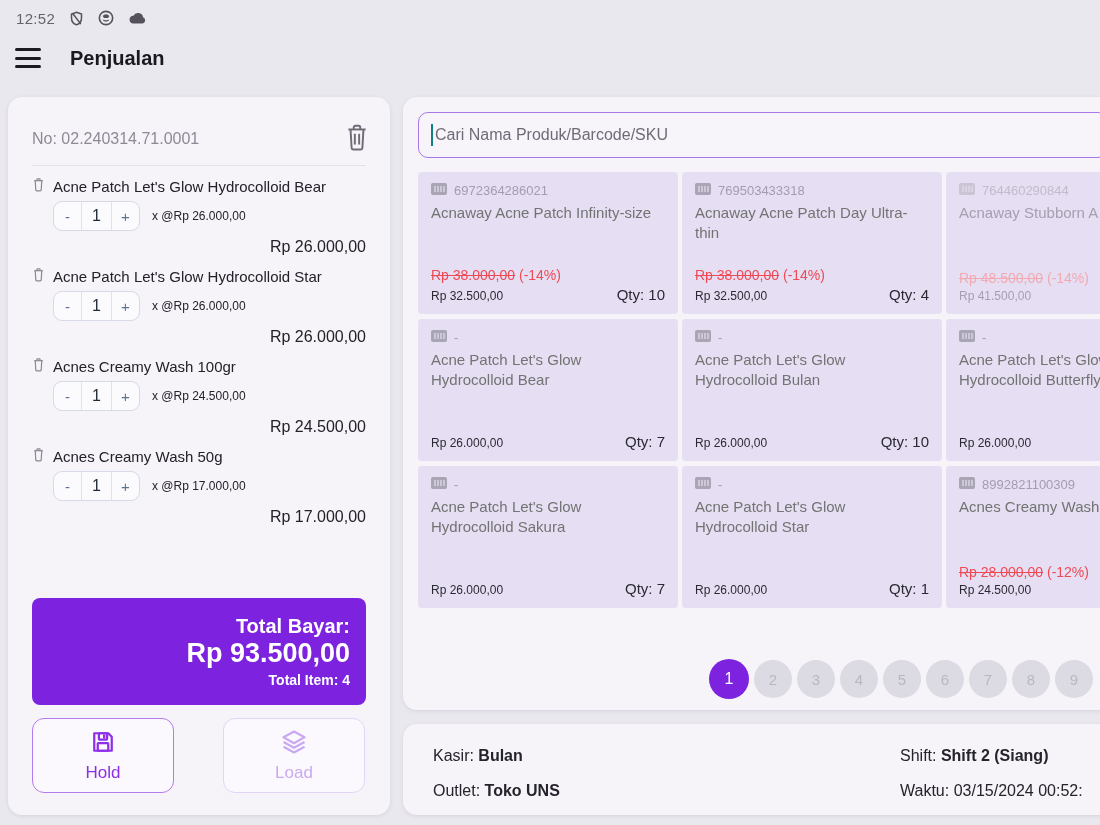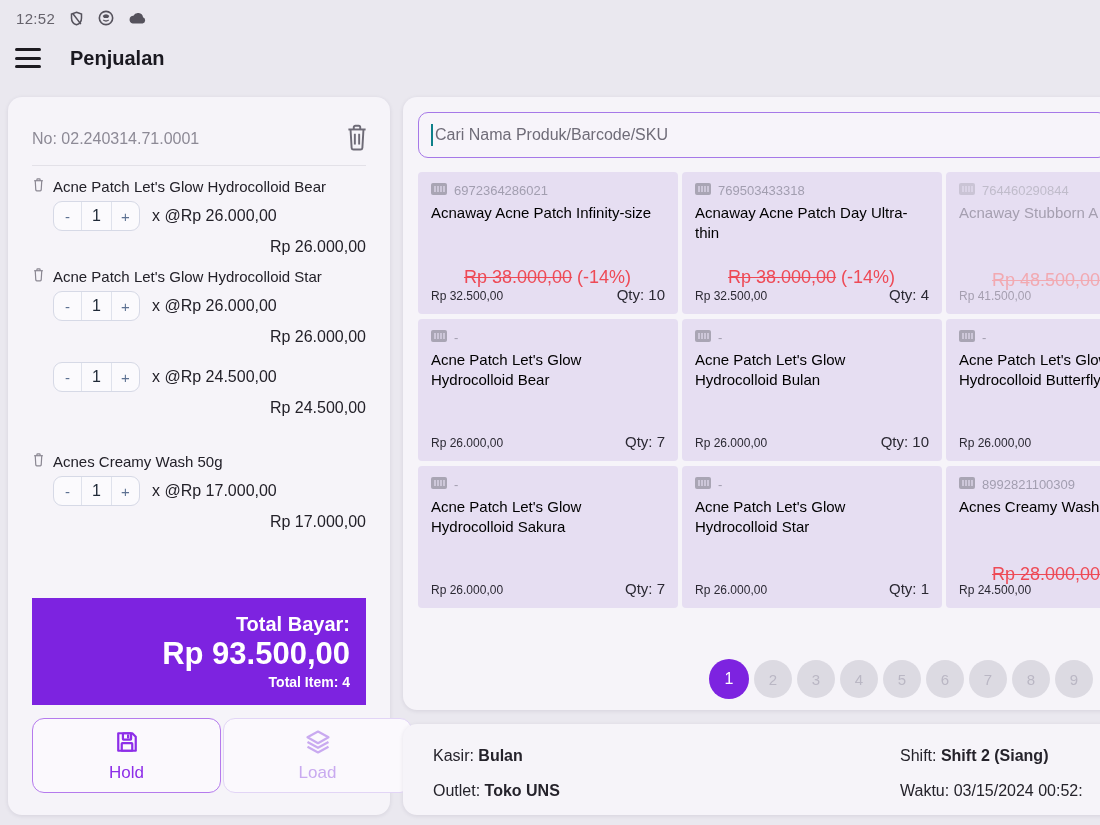--- a/index.html
+++ b/index.html
@@ -31,45 +31,45 @@
   .cart-divider { position:absolute; left:24px; right:24px; top:68px; height:1px; background:#e3e1e8; }
 
   .cart-items { position:absolute; left:24px; right:24px; top:80px; }
   .cart-item { height:90px; }
   .ci-name-row { display:flex; align-items:center; gap:8px; }
   .ci-name { font-size:15px; color:#232129; }
   .ci-mid-row { display:flex; align-items:center; margin-top:5px; margin-left:21px; }
   .stepper { display:flex; align-items:stretch; border:1px solid #d6d9e6; border-radius:9px; overflow:hidden; height:30px; background:#fbfafd; }
   .stepper button { width:27px; border:none; background:none; font-size:15px; color:#5d7192; cursor:pointer; }
   .stepper .val { width:31px; display:flex; align-items:center; justify-content:center; font-size:16px; color:#1f2937; border-left:1px solid #dfe2ec; border-right:1px solid #dfe2ec; }
-  .ci-unit { margin-left:12px; font-size:16px; color:#232129; }
+  .ci-unit { margin-left:12px; font-size:12px; color:#232129; }
   .ci-total { text-align:right; margin-top:7px; font-size:16px; color:#232129; }
 
-  .total-box { position:absolute; left:24px; right:24px; top:501px; height:107px; background:#7d23e0; border-radius:0; padding:10px 16px; display:flex; flex-direction:column; align-items:flex-end; justify-content:center; color:#fff; }
+  .total-box { position:absolute; left:24px; right:24px; top:501px; height:107px; background:#7d23e0; border-radius:8px; padding:10px 16px; display:flex; flex-direction:column; align-items:flex-end; justify-content:center; color:#fff; }
   .tb-label { font-size:20px; font-weight:bold; }
-  .tb-amount { font-size:31px; font-weight:bold; line-height:1.15; }
+  .tb-amount { font-size:27px; font-weight:bold; line-height:1.15; }
   .tb-items { font-size:14px; font-weight:bold; margin-top:2px; }
 
-  .action-btn { position:absolute; top:621px; width:189px; height:75px; border-radius:12px; background:#fbf9fd; display:flex; flex-direction:column; align-items:center; justify-content:center; gap:3px; cursor:pointer; }
+  .action-btn { position:absolute; top:621px; width:142px; height:75px; border-radius:12px; background:#fbf9fd; display:flex; flex-direction:column; align-items:center; justify-content:center; gap:3px; cursor:pointer; }
   .hold-btn { left:24px; border:1.5px solid #b57aed; color:#8d2ee8; }
   .load-btn { left:215px; border:1.5px solid #e2d5f6; color:#c9aaf0; }
   .action-btn .lbl { font-size:17px; }
 
   
   .search-wrap { position:absolute; left:15px; top:15px; height:46px; width:690px; }
   .search-input { width:100%; height:100%; border:1.6px solid #a678e8; border-radius:10px; background:#f7f4fa; padding-left:16px; font-size:16px; font-family:"Liberation Sans",sans-serif; color:#35323c; outline:none; }
   .search-input::placeholder { color:#6f6c78; }
   .caret { position:absolute; left:13px; top:12px; width:2px; height:22px; background:#0e8089; }
 
   .grid { position:absolute; left:15px; top:75px; width:788px; display:grid; grid-template-columns:repeat(3,260px); grid-auto-rows:142px; gap:5px 4px; }
   .card { background:#e6def2; border-radius:4px; padding:11px 13px; display:flex; flex-direction:column; cursor:pointer; }
   .card-meta { display:flex; align-items:center; gap:7px; font-size:13px; color:#a29eb0; }
-  .card-name { margin-top:5px; font-size:15px; line-height:1.35; color:#000000; }
+  .card-name { margin-top:5px; font-size:15px; line-height:1.35; color:#737373; }
   .card-spacer { flex:1; }
-  .strike-row { font-size:18px; color:#ee4a56; height:19px;margin-left:33px; }
+  .strike-row { font-size:14px; color:#ee4a56; height:19px; }
   .strike-row .strike { text-decoration:line-through; }
   .price-row { display:flex; justify-content:space-between; align-items:baseline; }
   .card-price { font-size:12px; color:#2b2933; }
   .card-qty { font-size:15px; color:#2b2933; }
   .card.dimmed .card-name, .card.dimmed .card-price, .card.dimmed .card-qty { color:#a59fb0; }
   .card.dimmed .card-meta { color:#c0bccb; }
   .card.dimmed .strike-row { color:#f2a9b1; }
   .card.dimmed .barcode-glyph { opacity:.45; }
 
   .pagination { position:absolute; left:306px; top:562px; display:flex; align-items:center; gap:5px; }
@@ -175,20 +175,30 @@
               <button>-</button>
               <span class="val">1</span>
               <button>+</button>
             </div>
             <span class="ci-unit">x @Rp 26.000,00</span>
           </div>
           <div class="ci-total">Rp 26.000,00</div>
         </div>
 
         <div class="cart-item">
+          <div class="ci-name-row">
+            <span>
+              <svg width="13" height="15" viewBox="0 0 24 26" fill="none" stroke="#8a8792" stroke-width="2.2">
+                <path d="M4 6 H20"></path>
+                <path d="M9 6 V4 a1.5 1.5 0 0 1 1.5-1.5 h3 A1.5 1.5 0 0 1 15 4 V6"></path>
+                <path d="M6 6 L7 23 a1.8 1.8 0 0 0 1.8 1.6 h6.4 A1.8 1.8 0 0 0 17 23 L18 6"></path>
+              </svg>
+            </span>
+            <span class="ci-name">Acnes Creamy Wash 100gr</span>
+          </div>
           <div class="ci-mid-row">
             <div class="stepper">
               <button>-</button>
               <span class="val">1</span>
               <button>+</button>
             </div>
             <span class="ci-unit">x @Rp 24.500,00</span>
           </div>
           <div class="ci-total">Rp 24.500,00</div>
         </div>

